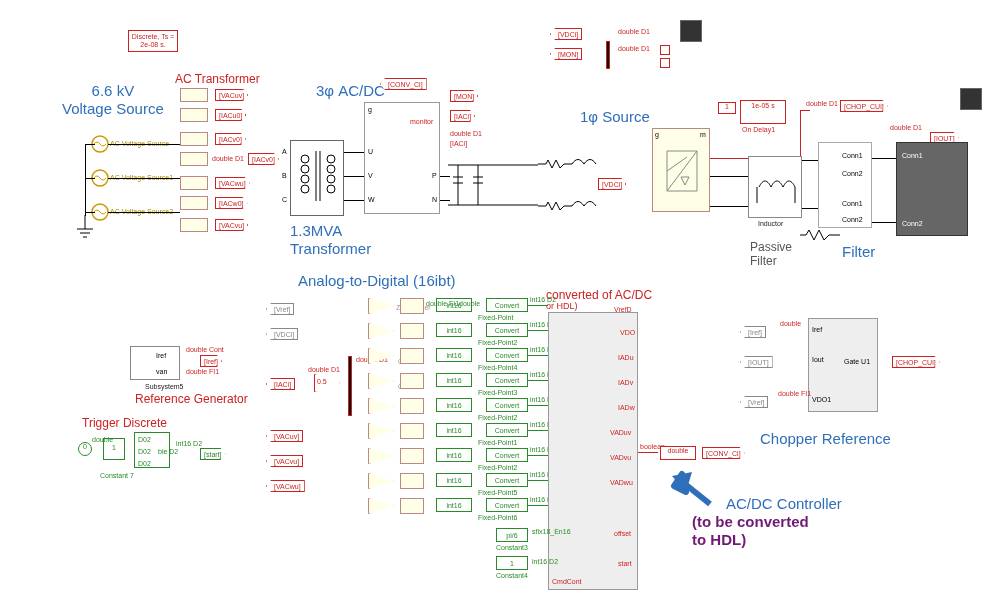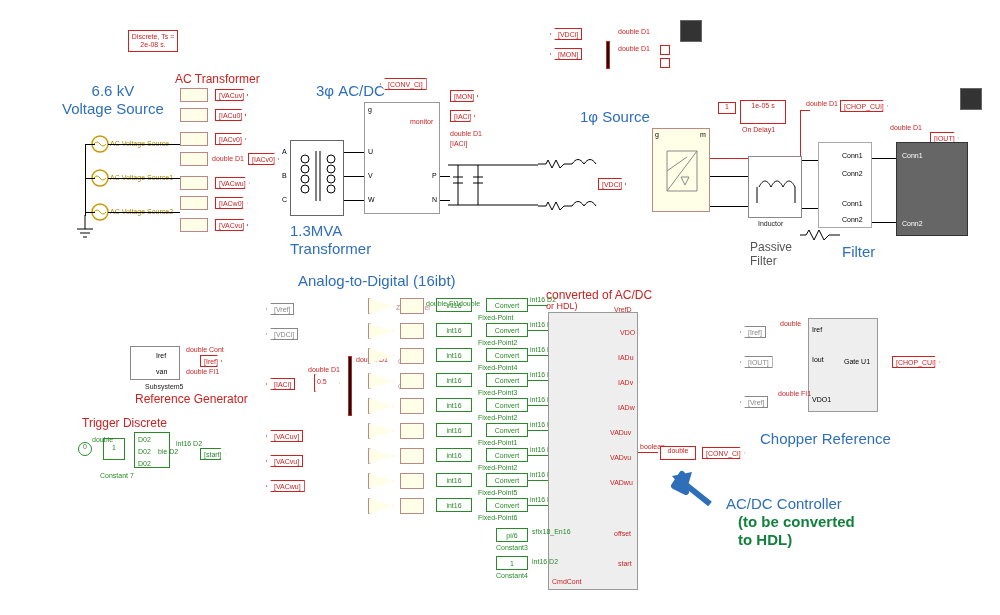--- a/index.html
+++ b/index.html
@@ -71,21 +71,21 @@
 <div class="lbl lbl-dk" style="left:750px;top:240px">Passive
 Filter</div>
 <div class="lbl" style="left:842px;top:243px">Filter</div>
 <div class="lbl" style="left:298px;top:272px">Analog-to-Digital (16ibt)</div>
 <div class="lbl lbl-red" style="left:135px;top:392px">Reference Generator</div>
 <div class="lbl lbl-red" style="left:82px;top:416px">Trigger Discrete</div>
 <div class="lbl" style="left:760px;top:430px">Chopper Reference</div>
 <div class="lbl lbl-red" style="left:546px;top:288px">converted of AC/DC</div>
 <div class="lbl lbl-red small" style="left:546px;top:301px">or HDL)</div>
 <div class="lbl" style="left:726px;top:495px">AC/DC Controller</div>
-<div class="lbl" style="left:738px;top:513px;color:#15803d;font-weight:bold">(to be converted
+<div class="lbl" style="left:692px;top:513px;color:#701a75;font-weight:bold">(to be converted
 to HDL)</div>
 <div class="lbl lbl-blk tiny" style="left:145px;top:383px">Subsystem5</div>
 
 <svg style="position:absolute;left:88px;top:130px;width:40px;height:110px">
   <circle cx="12" cy="14" r="8" fill="none" stroke="#c90" stroke-width="1.5"></circle>
   <path d="M6 14 Q9 10 12 14 T18 14" fill="none" stroke="#c90" stroke-width="1"></path>
   <circle cx="12" cy="48" r="8" fill="none" stroke="#c90" stroke-width="1.5"></circle>
   <path d="M6 48 Q9 44 12 48 T18 48" fill="none" stroke="#c90" stroke-width="1"></path>
   <circle cx="12" cy="82" r="8" fill="none" stroke="#c90" stroke-width="1.5"></circle>
   <path d="M6 82 Q9 78 12 82 T18 82" fill="none" stroke="#c90" stroke-width="1"></path>

